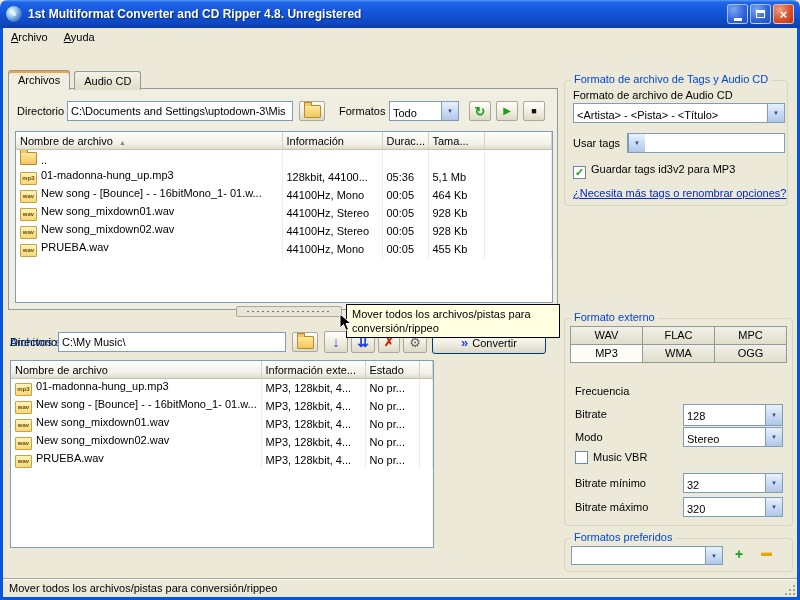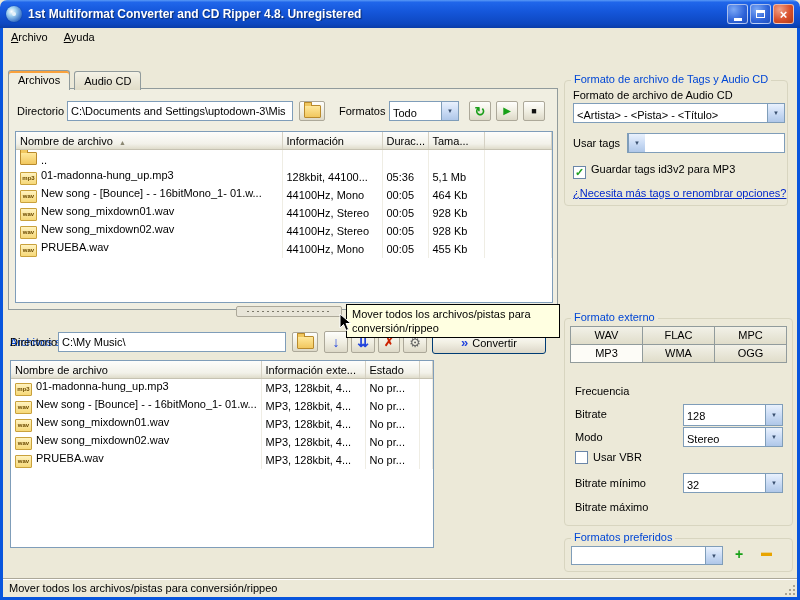--- a/index.html
+++ b/index.html
@@ -336,28 +336,32 @@
     <span class="combo" style="left:118px;top:85px;width:100px;height:22px;">
       <span class="val">128</span>
       <span class="cbtn">▼</span>
     </span>
     <span class="lbl" style="left:10px;top:112px;">Modo</span>
     <span class="combo" style="left:118px;top:108px;width:100px;height:20px;">
       <span class="val">Stereo</span>
       <span class="cbtn">▼</span>
     </span>
     <span class="chkrow" style="left:10px;top:132px;">
-      <span class="checkbox"></span><span>Usar VBR</span>
+      <span class="checkbox"></span><span>Music VBR</span>
     </span>
     <span class="lbl" style="left:10px;top:158px;">Bitrate mínimo</span>
     <span class="combo" style="left:118px;top:154px;width:100px;height:20px;">
       <span class="val">32</span>
       <span class="cbtn">▼</span>
     </span>
     <span class="lbl" style="left:10px;top:182px;">Bitrate máximo</span>
+    <span class="combo" style="left:118px;top:178px;width:100px;height:20px;">
+      <span class="val">320</span>
+      <span class="cbtn">▼</span>
+    </span>
   </div>
 
   <div class="group" style="left:564px;top:538px;width:229px;height:34px;">
     <span class="gcap">Formatos preferidos</span>
     <span class="combo" style="left:6px;top:7px;width:152px;height:19px;">
       <span class="val"></span>
       <span class="cbtn">▼</span>
     </span>
     <span class="lbl" style="left:170px;top:7px;color:#17A017;font-weight:bold;font-size:14px;"><i class="gicon">+</i></span>
     <span class="lbl" style="left:196px;top:7px;color:#E8A400;font-weight:bold;font-size:11px;"><i class="gicon">▬</i></span>

